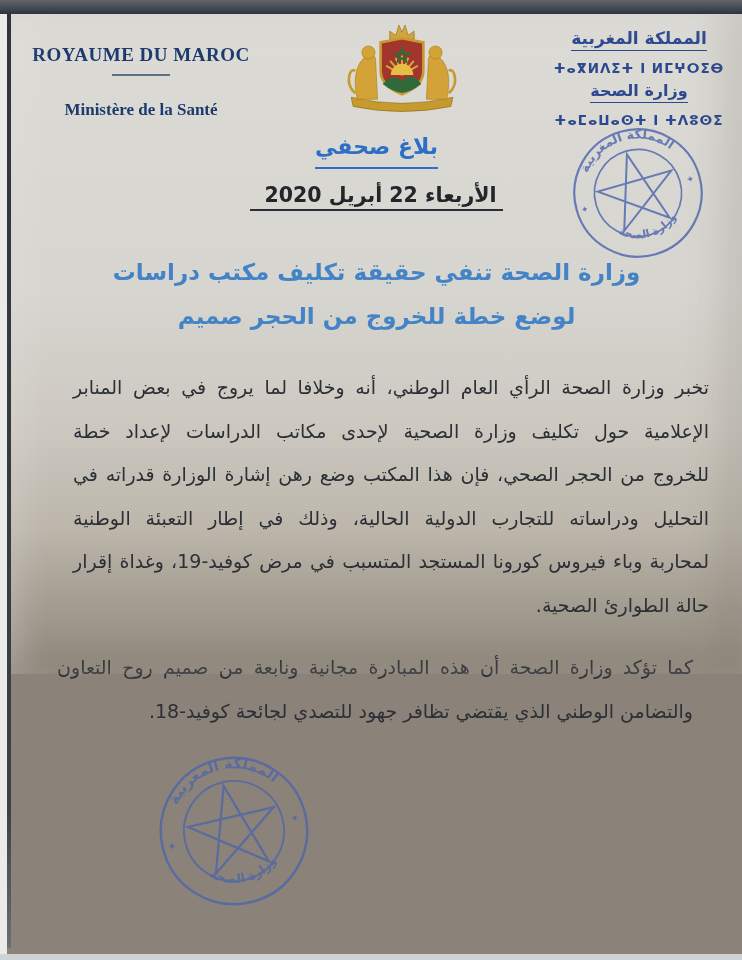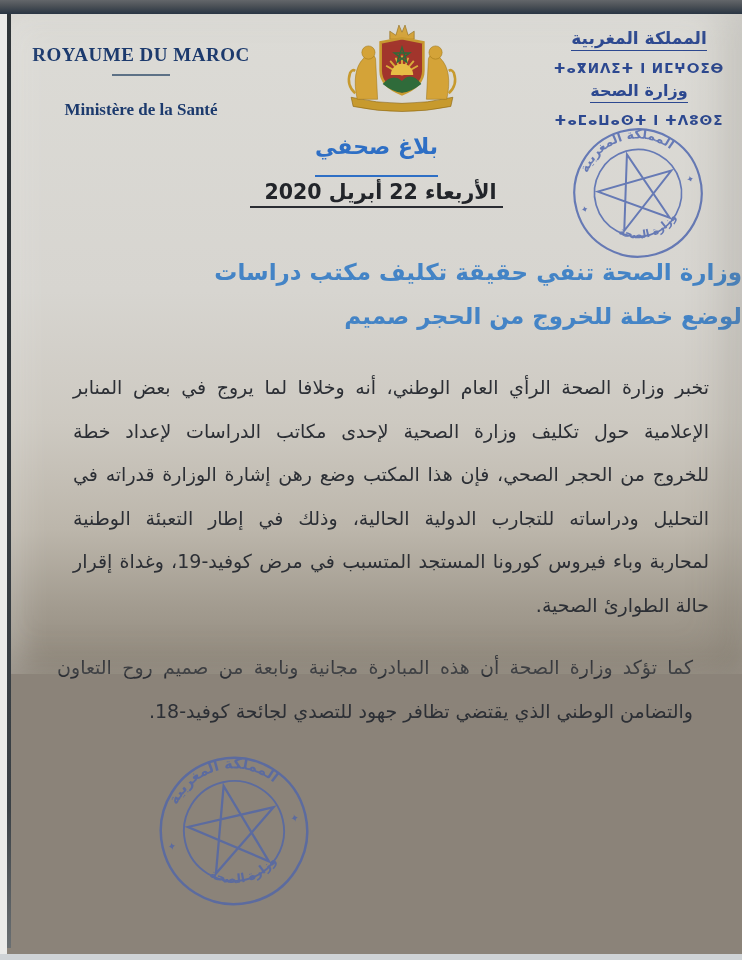--- a/index.html
+++ b/index.html
@@ -36,34 +36,34 @@
               color:#2c4890; direction:rtl; }
   .ar-country { font-size:17px; font-weight:bold; display:inline-block;
                 border-bottom:1.5px solid #2c4890; padding-bottom:2px; }
   .tifinagh { font-size:13.5px; font-weight:bold; letter-spacing:1px; margin-top:9px; direction:ltr; }
   .ar-ministry { font-size:16px; font-weight:bold; display:inline-block; margin-top:5px;
                  border-bottom:1.5px solid #2c4890; padding-bottom:2px; }
 
   
   .subject { position:absolute; left:0; right:0; top:120px; text-align:center; direction:rtl; }
   .subject-label { display:inline-block; color:#2e6fc5; font-size:22px; font-weight:bold;
-                   border-bottom:2.5px solid #2e6fc5; padding-bottom:16px; }
-  .subject-date { display:block; margin-top:3px; }
+                   border-bottom:2.5px solid #2e6fc5; padding-bottom:8px; }
+  .subject-date { display:block; margin-top:14px; }
   .subject-date span { display:inline-block; color:#22252a; font-size:20.5px; font-weight:bold;
                        border-bottom:2px solid #2a2d33; padding:0 6px 2px 14px; }
 
   
   .stamp { position:absolute; opacity:.8; }
   .stamp-1 { left:560px; top:112px; width:134px; height:134px; transform:rotate(-16deg); }
   .stamp-2 { left:146px; top:740px; width:154px; height:154px; transform:rotate(-13deg); opacity:.72; }
   .stamp svg { width:100%; height:100%; }
   .stamp text { font-family:"DejaVu Sans",sans-serif; font-weight:bold; }
 
   
-  .title { position:absolute; left:0; right:0; top:236px; direction:rtl;
+  .title { position:absolute; left:0; right:0; top:236px; text-align:center; direction:rtl;
            color:#4484c6; font-size:23px; font-weight:bold; line-height:44px; }
 
   
   .body-para { position:absolute; left:46px; width:636px; direction:rtl;
                color:#2c2f35; font-size:19px; line-height:43.5px; }
   .para-1 { top:352px;margin-left:16px; }
   .para-2 { top:632px; }
   .body-line { text-align:justify; text-align-last:justify; text-justify:inter-word; white-space:nowrap0; }
   .body-line.last { text-align-last:right; }
 </style>

